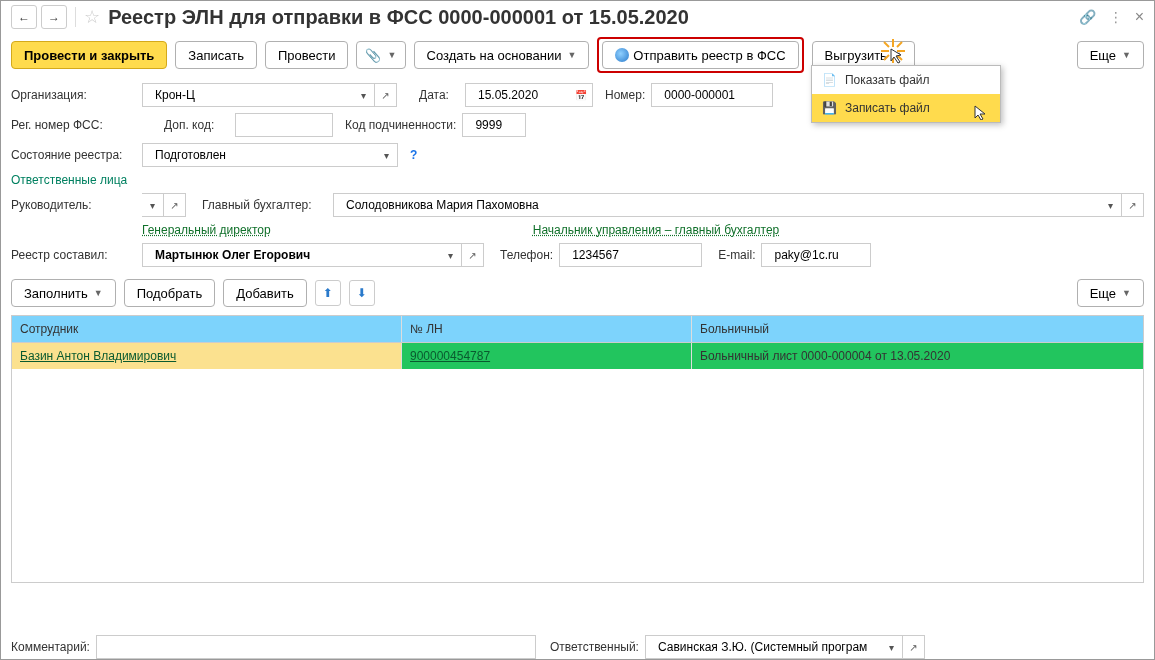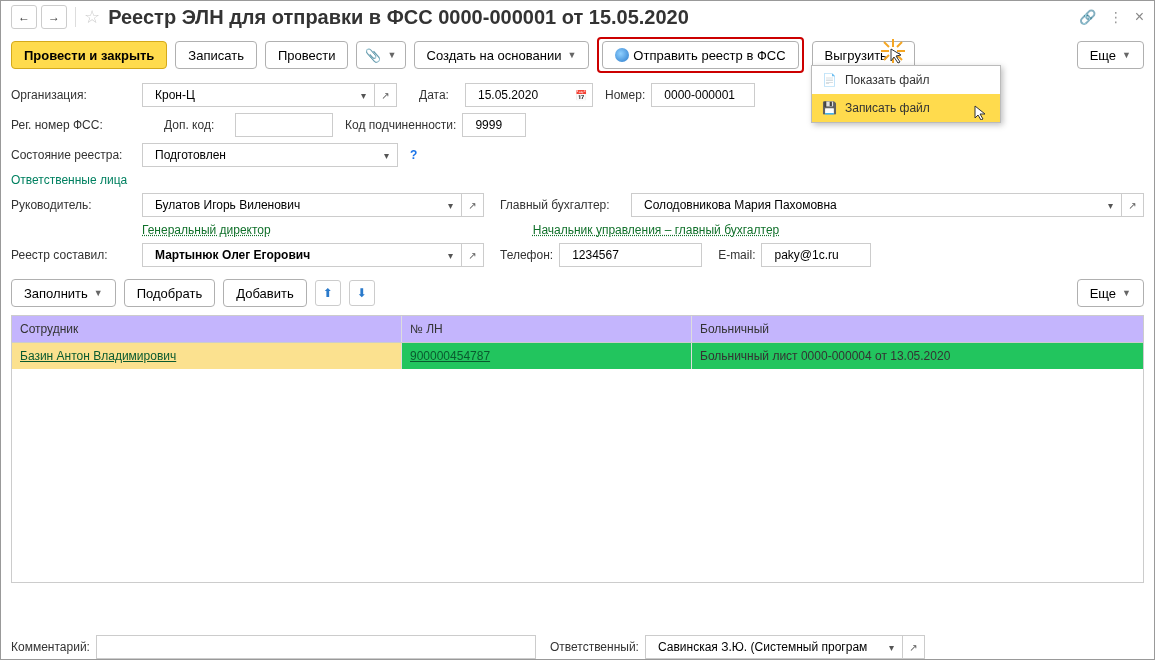--- a/index.html
+++ b/index.html
@@ -112,21 +112,21 @@
   .arrow-btn {
     width:26px;height:26px;border:1px solid #ccc;border-radius:3px;background:#fff;
     display:inline-flex;align-items:center;justify-content:center;cursor:pointer;
   }
   .table {
     margin: 4px 10px 0 10px;
     border: 1px solid #ccc;
     height: 268px;
     display:flex;flex-direction:column;
   }
-  .thead { display:flex; background:#c4b5fd; border-bottom:1px solid #ccc; }
+  .thead { display:flex; background:#7dd3fc; border-bottom:1px solid #ccc; }
   .th, .td { padding:6px 8px; border-right:1px solid #ddd; }
   .col1 { width:390px; }
   .col2 { width:290px; }
   .col3 { flex:1; border-right:none; }
   .trow { display:flex; background:#22c55e; }
   .trow .td.col1 { background:#fbe18f; }
   .cell-link { color:#0a5; text-decoration:underline; cursor:pointer; }
   .tbody-empty { flex:1; background:#fff; }
   .bottom-row {
     position:absolute; bottom:0; left:10px; right:10px;
@@ -209,21 +209,21 @@
       <input class="inp" style="width: 211px;" value="Крон-Ц">
       <span class="small-btn">▾</span>
       <span class="small-btn">↗</span>
     </div>
     <span class="lbl" style="margin-left:16px;width:40px">Дата:</span>
     <div class="sel-wrap">
       <input class="inp" style="width: 106px;" value="15.05.2020">
       <span class="small-btn">📅</span>
     </div>
     <span class="lbl" style="margin-left:6px">Номер:</span>
-    <input class="inp" style="width: 104px;" value="0000-000001">
+    <input class="inp" style="width: 122px;" value="0000-000001">
   </div>
 
   <div class="row">
     <span class="lbl" style="width:125px">Рег. номер ФСС:</span>
     <span class="lbl" style="margin-left:22px;width:65px">Доп. код:</span>
     <input class="inp" style="width: 98px;" value="">
     <span class="lbl" style="margin-left:6px">Код подчиненности:</span>
     <input class="inp" style="width: 64px;" value="9999">
   </div>
 
@@ -234,21 +234,20 @@
       <span class="small-btn">▾</span>
     </div>
     <span class="help">?</span>
   </div>
 
   <div class="section-title">Ответственные лица</div>
 
   <div class="row">
     <span class="lbl" style="width:125px">Руководитель:</span>
     <div class="sel-wrap" style="flex:0 0 auto">
-      <input class="inp" style="width: 298px;" value="Булатов Игорь Виленович">
       <span class="small-btn">▾</span>
       <span class="small-btn">↗</span>
     </div>
     <span class="lbl" style="margin-left:10px;width:125px">Главный бухгалтер:</span>
     <div class="sel-wrap" style="flex:1">
       <input class="inp" style="flex: 1 1 0%; width: 360px;" value="Солодовникова Мария Пахомовна">
       <span class="small-btn">▾</span>
       <span class="small-btn">↗</span>
     </div>
   </div>

